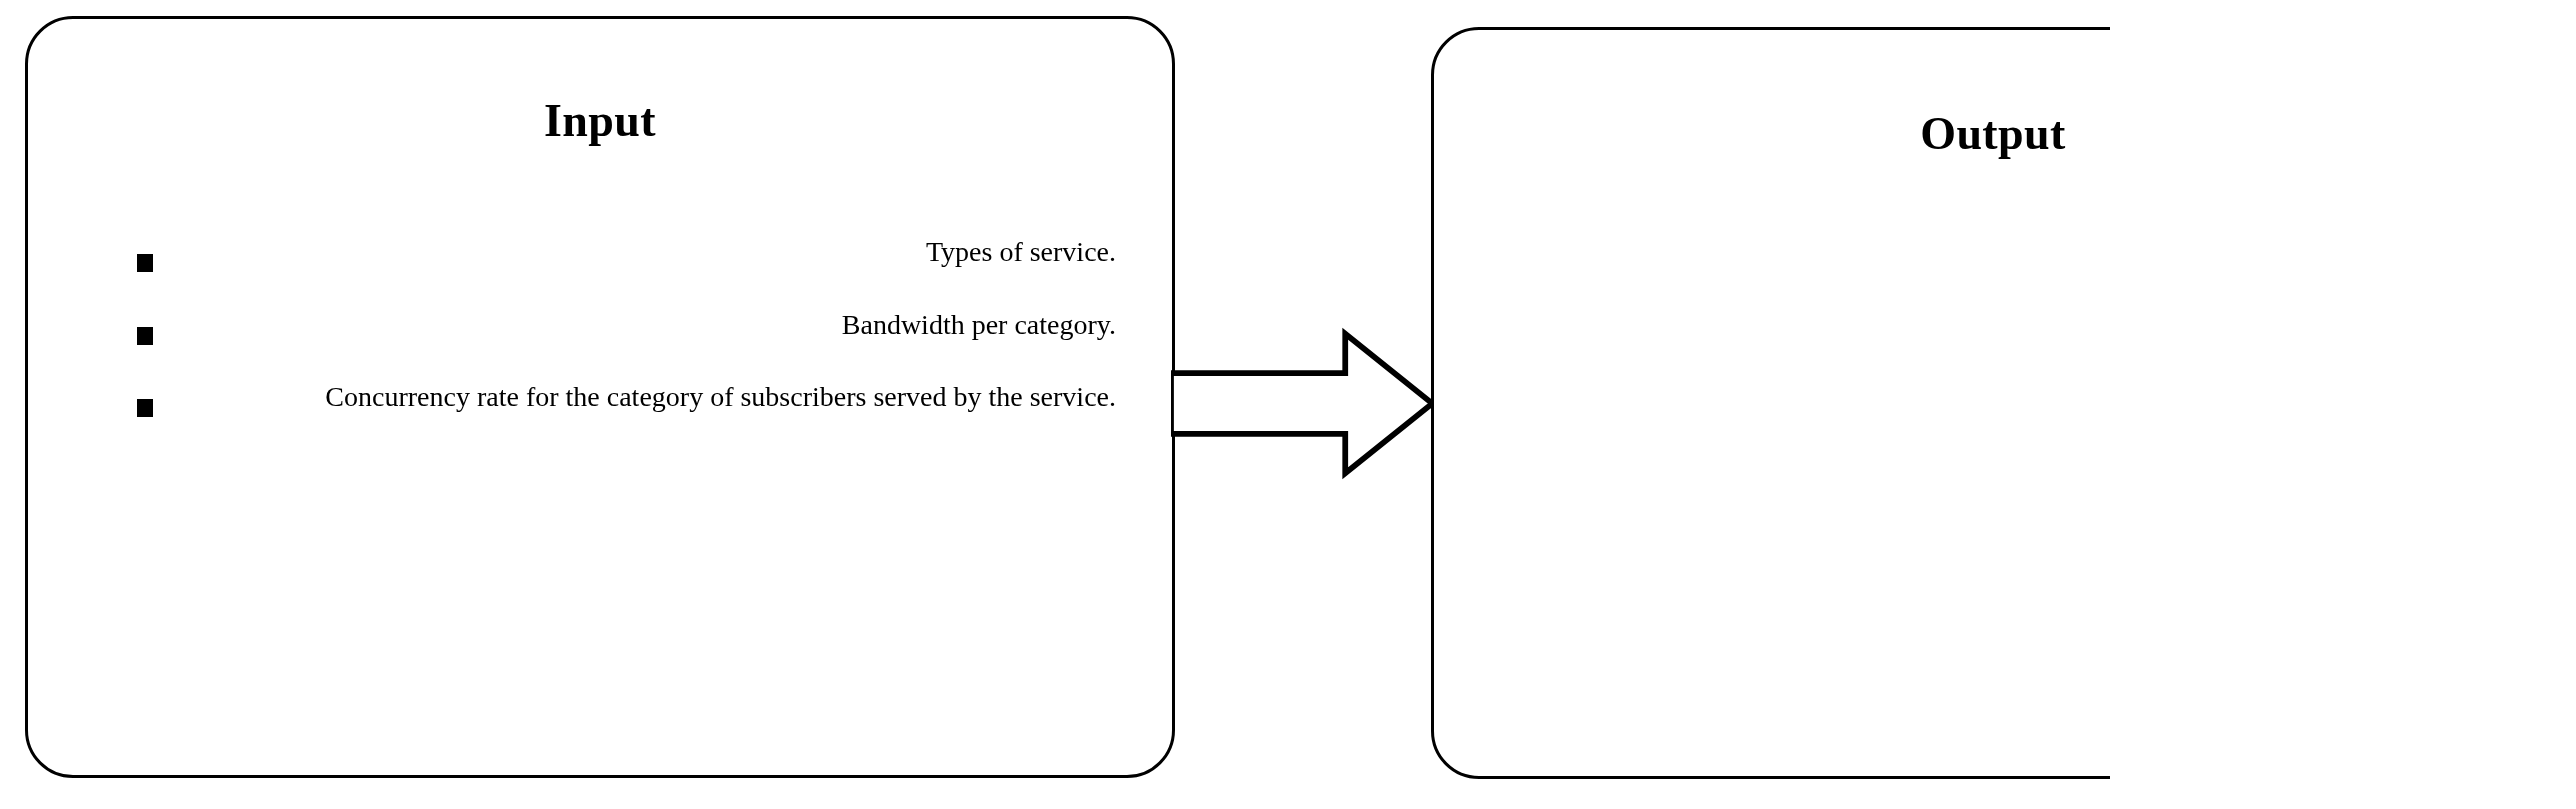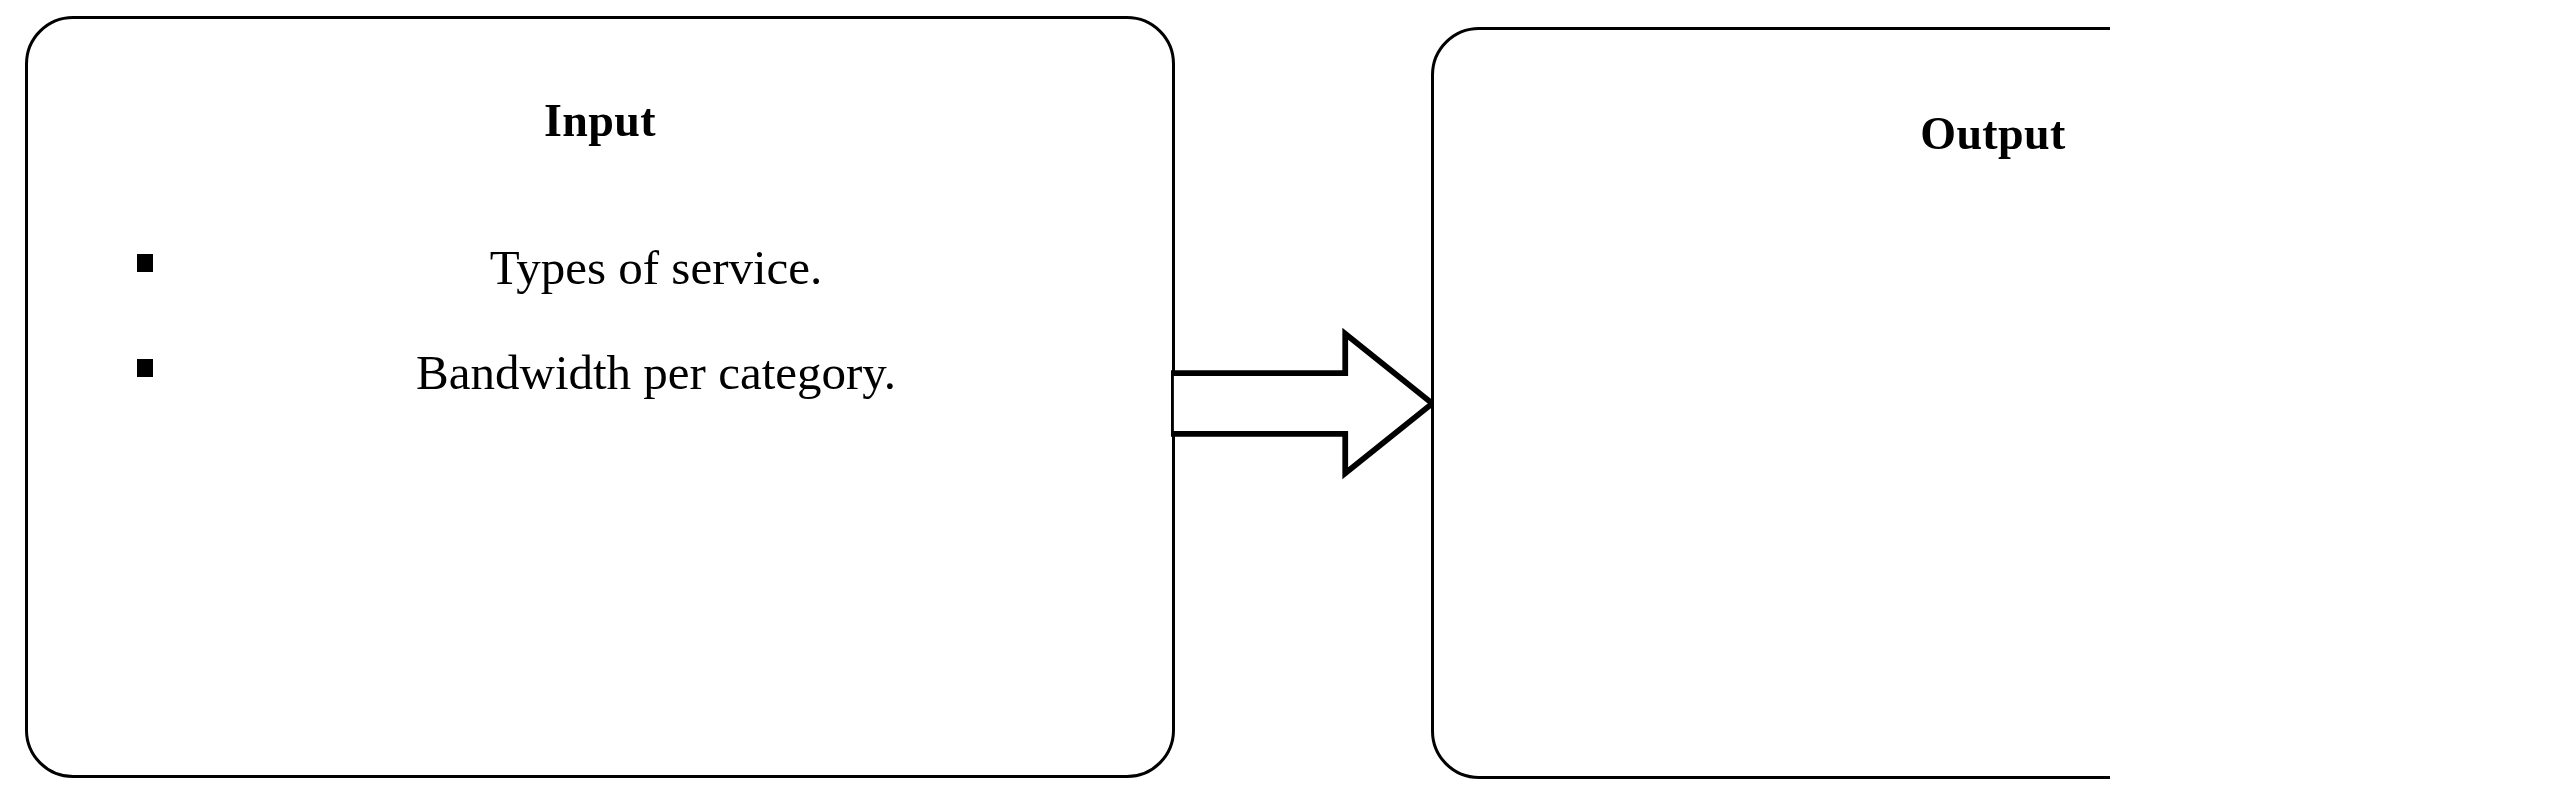--- a/index.html
+++ b/index.html
@@ -61,24 +61,24 @@
   }
   #input-list {
     left: 78px;
     top: 212px;
     width: 1010px;
   }
 
   .bullet-item {
     position: relative;
     padding-left: 90px;
-    font-size: 49px;
+    font-size: 28px;
     line-height: 1.52;
     margin-bottom: 30px;
-    text-align: center;
+    text-align: right;
   }
 
   .bullet-marker {
     position: absolute;
     left: 31px;
     top: 23px;
     width: 15.6px;
     height: 18px;
     background: #000000;
   }
@@ -111,20 +111,24 @@
 
     <ul class="bullet-list" id="input-list">
       <li class="bullet-item">
         <span class="bullet-marker"></span>
         <span class="bullet-text">Types of service.</span>
       </li>
       <li class="bullet-item">
         <span class="bullet-marker"></span>
         <span class="bullet-text">Bandwidth per category.</span>
       </li>
+      <li class="bullet-item">
+        <span class="bullet-marker"></span>
+        <span class="bullet-text">Concurrency rate for the category of subscribers served by the service.</span>
+      </li>
     </ul>
   </div>
 
   <div id="flow-arrow">
     <svg viewBox="0 0 320 206" preserveAspectRatio="none" aria-hidden="true">
       <polygon points="0,66 212,66 212,18 318,103 212,188 212,140 0,140" fill="#ffffff" stroke="#000000" stroke-width="7" stroke-linejoin="miter"></polygon>
     </svg>
   </div>
 
   <div class="box" id="output-box">

